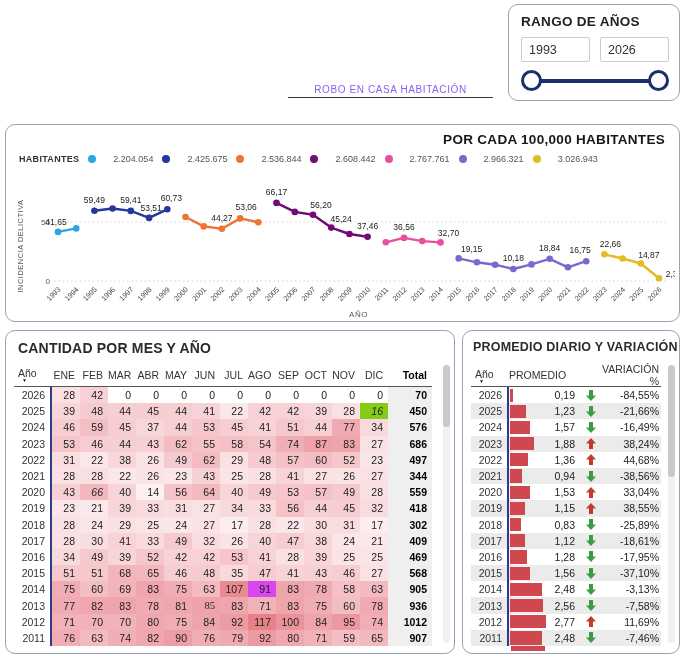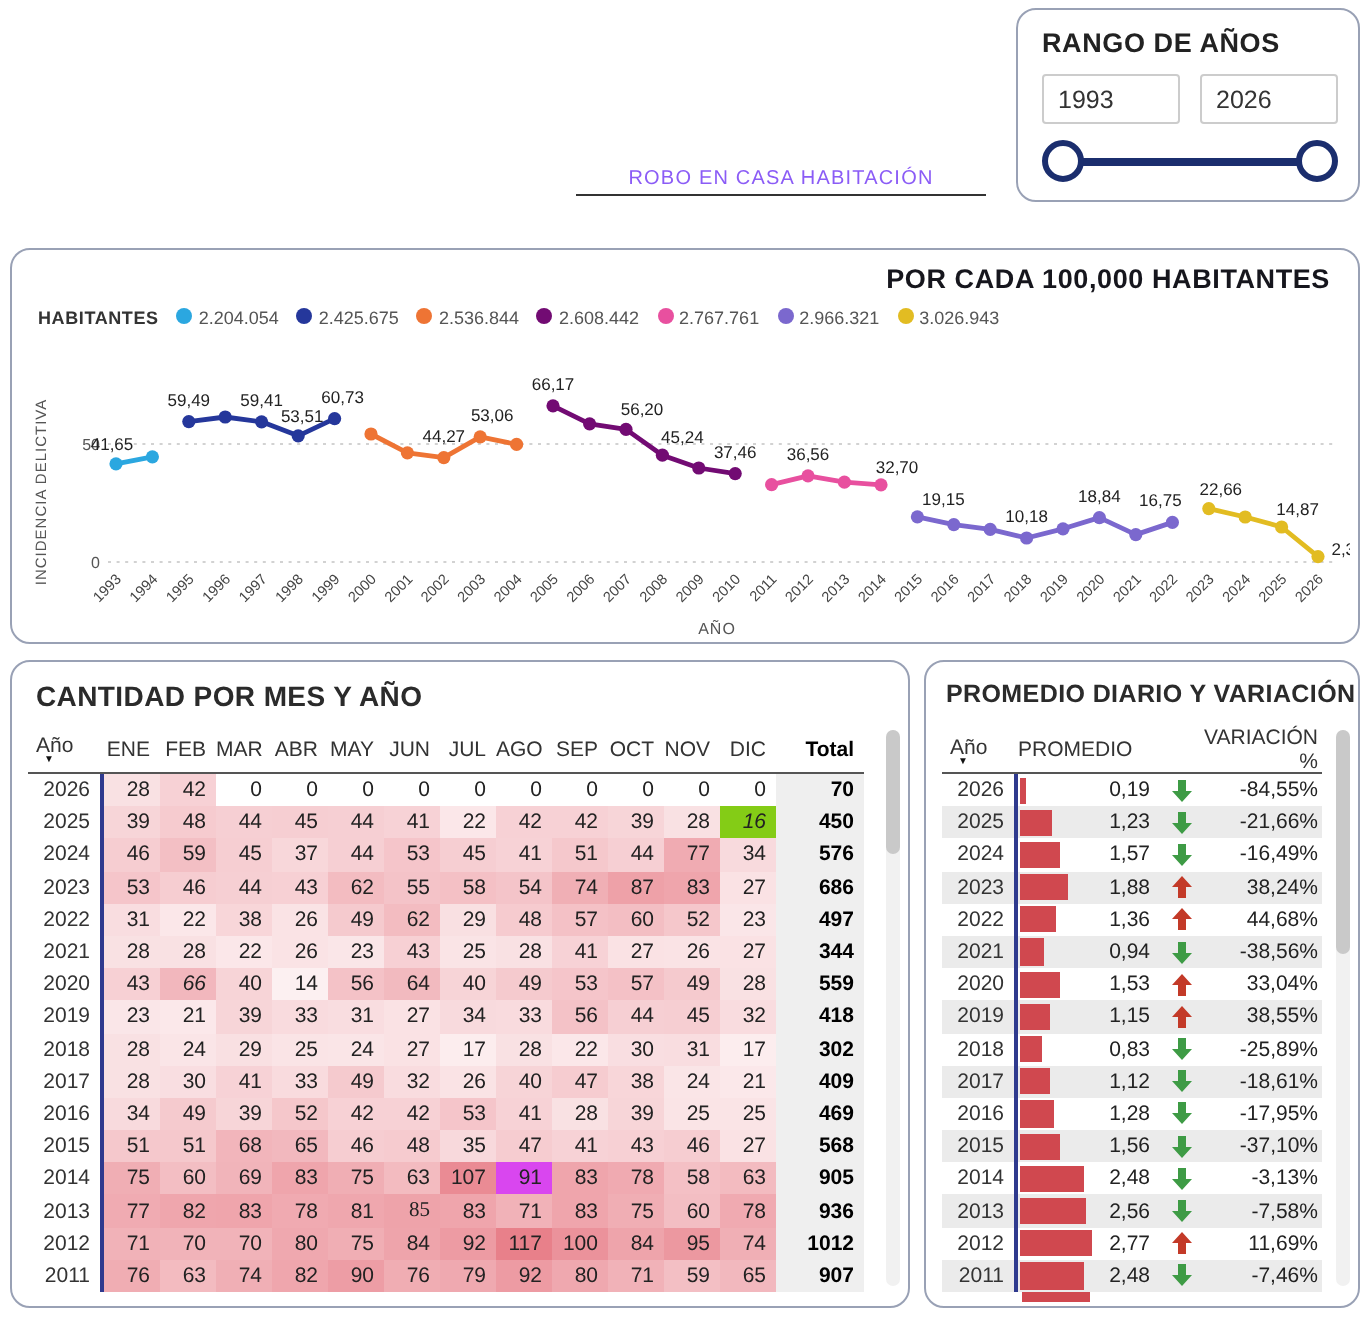--- a/index.html
+++ b/index.html
@@ -25,21 +25,21 @@
   .slider { position:absolute; left:12px; top:64px; width:148px; height:24px; }
   .slider-track { position:absolute; left:10px; right:10px; top:10px; height:4px; background:#1b2e6e; border-radius:2px; }
   .slider-handle { position:absolute; top:1px; width:21px; height:21px; border:3px solid #1b2e6e; border-radius:50%; background:#fff; }
   .slider-handle.min { left:0; } .slider-handle.max { right:0; }
 
   
   #chart-panel { left:5px; top:124px; width:675px; height:198px; }
   .chart-title { position:absolute; right:14px; top:7px; font-size:13.5px; font-weight:bold; color:#16161d; letter-spacing:.3px; }
   .legend { position:absolute; left:13px; top:29px; display:flex; align-items:center; gap:9px; }
   .legend-label { font-size:9px; font-weight:bold; color:#333; letter-spacing:.3px; }
-  .legend-item { display:flex; align-items:flex-start; gap:3px; cursor:pointer; }
+  .legend-item { display:flex; align-items:center; gap:17px; cursor:pointer; }
   .legend-dot { width:8px; height:8px; border-radius:50%; display:inline-block; }
   .legend-item span.txt { font-size:9px; color:#555; }
   #chart-svg { position:absolute; left:6px; top:46px; }
 
   
   #monthly-panel { left:5px; top:330px; width:450px; height:324px; }
   #daily-panel   { left:462px; top:330px; width:218px; height:324px; }
   .tbl-title { font-size:14px; font-weight:bold; color:#2b2b2b; margin:9px 0 0 12px; letter-spacing:.2px; white-space:nowrap; }
   #daily-panel .tbl-title { font-size:12.5px; margin-left:10px; }
 

